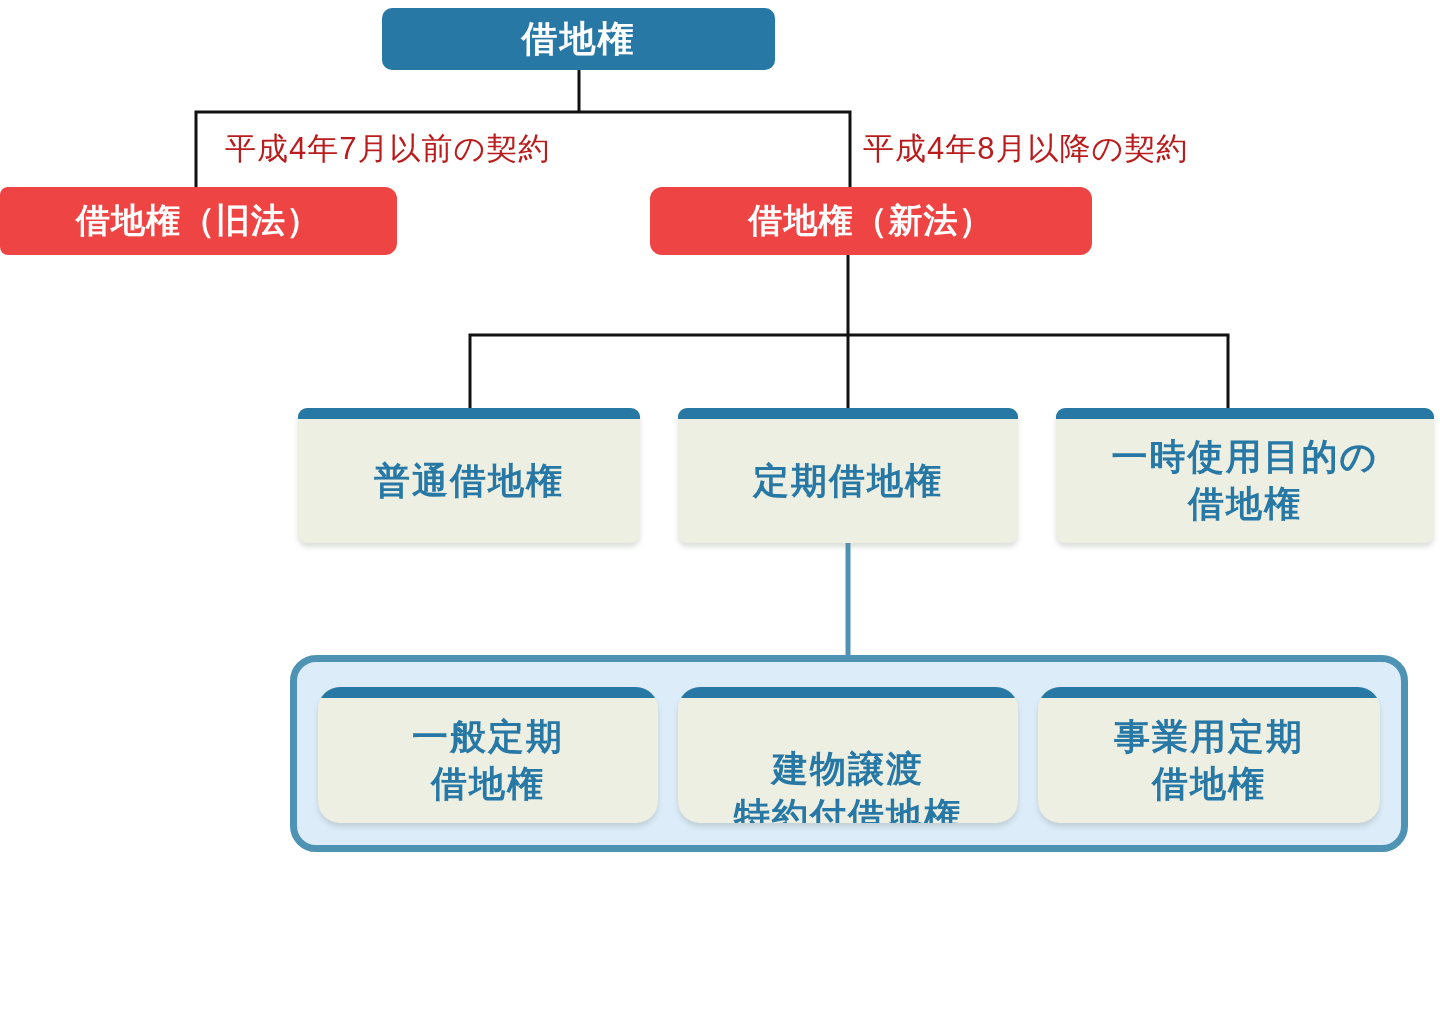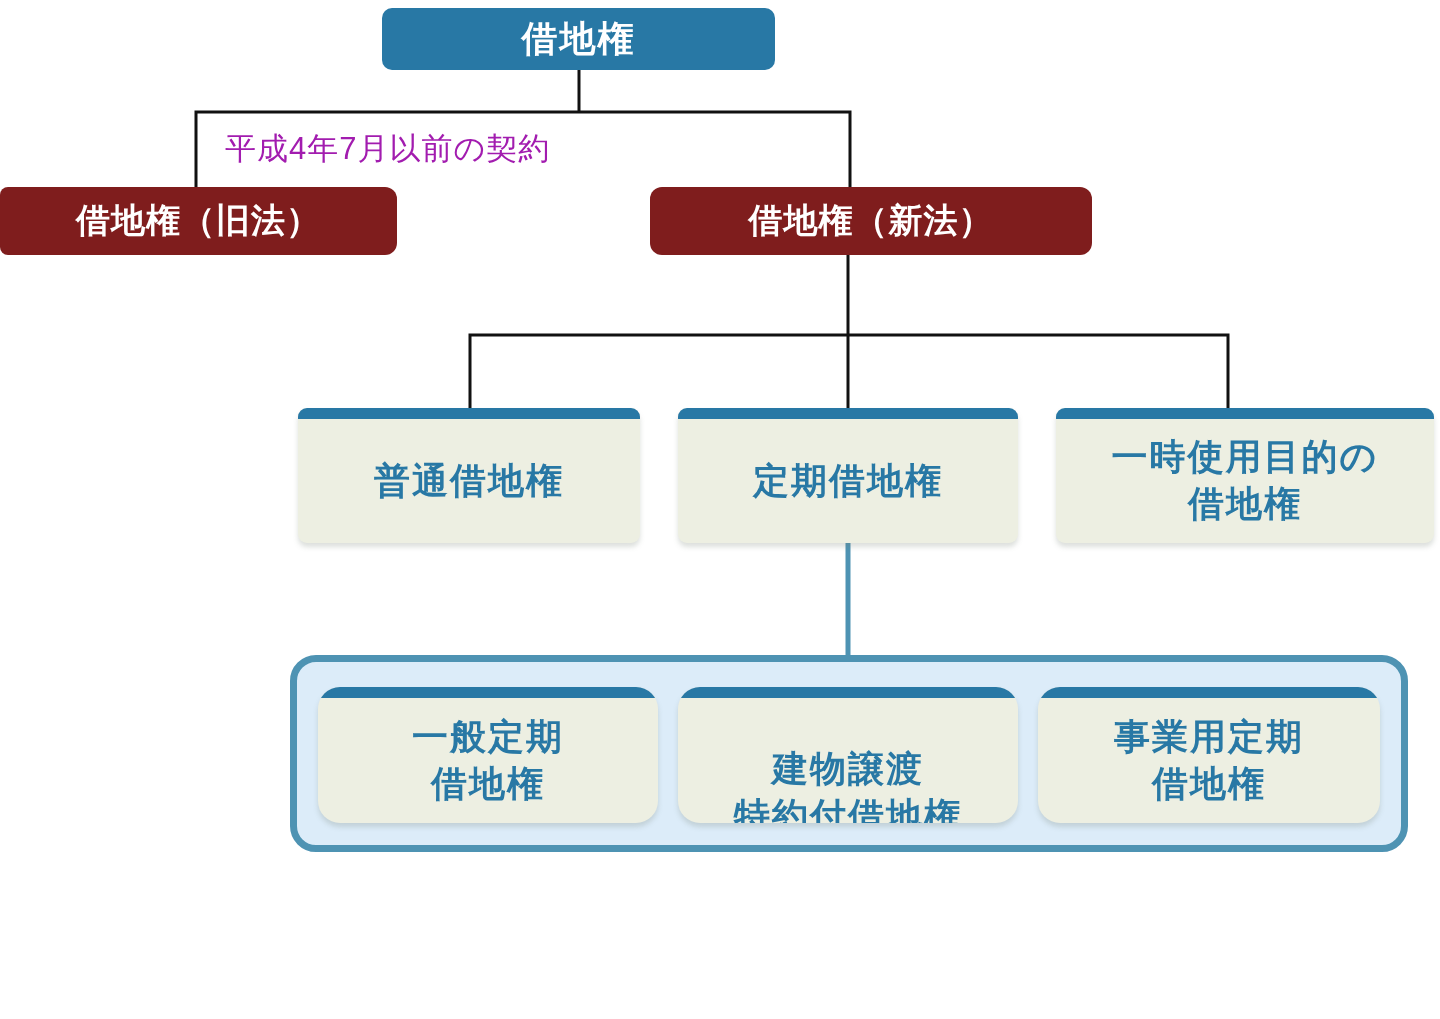--- a/index.html
+++ b/index.html
@@ -38,33 +38,33 @@
     font-size: 36px;
     font-weight: bold;
     letter-spacing: 2px;
     z-index: 2;
   }
   
   .edge-label {
     position: absolute;
     font-size: 31px;
     font-weight: 500;
-    color: #a21caf;
+    color: #b91c1c;
     letter-spacing: 1px;
     white-space: nowrap;
     z-index: 2;
   }
   .edge-label.left  { left: 225px; top: 128px; }
   .edge-label.right { left: 863px; top: 128px; }
   
   .law-node {
     position: absolute;
     top: 187px;
     height: 68px;
-    background: #7f1d1d;
+    background: #ef4444;
     border-radius: 12px;
     display: flex;
     align-items: center;
     justify-content: center;
     color: #ffffff;
     font-size: 34px;
     font-weight: bold;
     letter-spacing: 1px;
     z-index: 2;
   }
@@ -134,20 +134,21 @@
     <path d="M470,410 L470,335 L1228,335 L1228,410" stroke="#111111" stroke-width="3" fill="none"></path>
 
     <path d="M848,542 L848,660" stroke="#4e93b3" stroke-width="5" fill="none"></path>
   </svg>
 
   <div class="root-node">
     <span>借地権</span>
   </div>
 
   <div class="edge-label left">平成4年7月以前の契約</div>
+  <div class="edge-label right">平成4年8月以降の契約</div>
 
   <div class="law-node old">
     <span>借地権（旧法）</span>
   </div>
   <div class="law-node new">
     <span>借地権（新法）</span>
   </div>
 
   <div class="card level3 l3-1">
     <div class="bar"></div>

